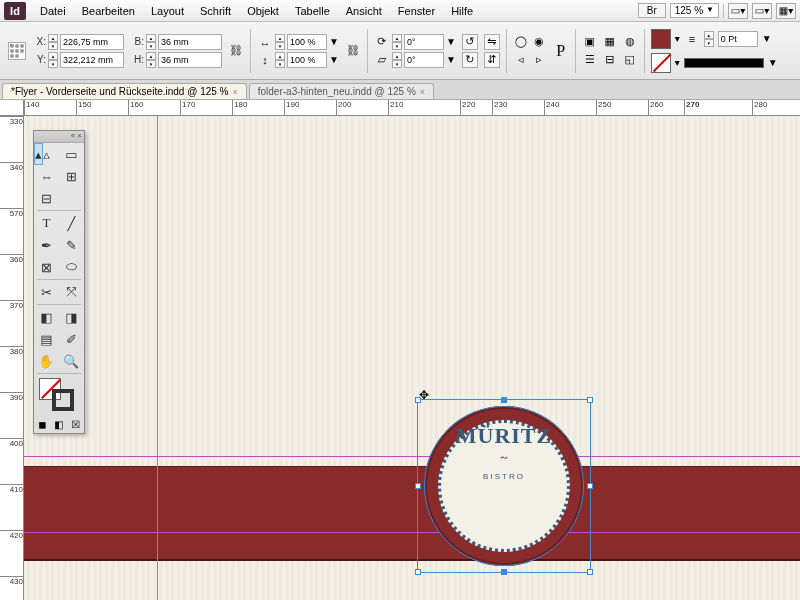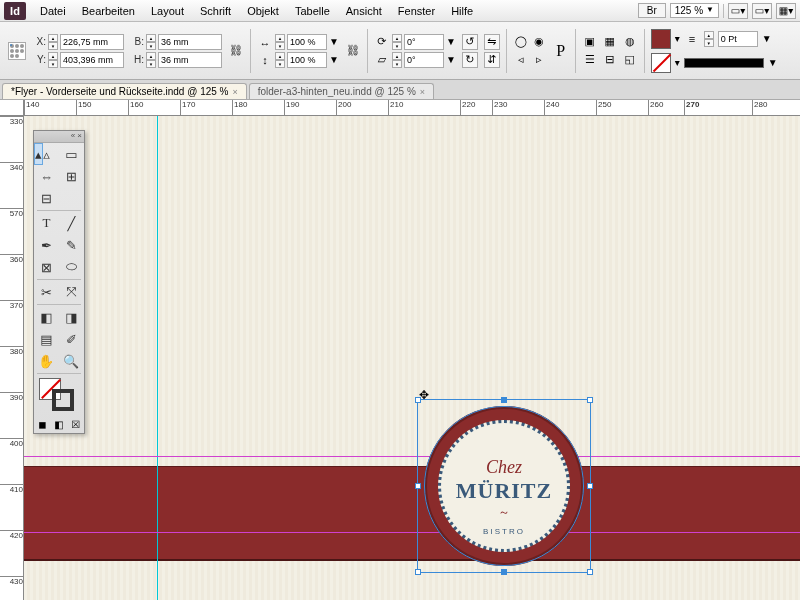--- a/index.html
+++ b/index.html
@@ -134,21 +134,21 @@
           <div>▾</div>
         </div>
         <div class="val">226,75 mm</div>
       </div>
     <div class="fld">
         <span class="lbl">Y:</span>
         <div class="spin">
           <div>▴</div>
           <div>▾</div>
         </div>
-        <div class="val">403,396 mm</div>
+        <div class="val">322,212 mm</div>
       </div>
   </div>
   <div class="fldset">
     <div class="fld">
         <span class="lbl">B:</span>
         <div class="spin">
           <div>▴</div>
           <div>▾</div>
         </div>
         <div class="val">36 mm</div>
@@ -307,21 +307,20 @@
 <div class="canvas">
   <div class="page">
     <div class="band"></div>
     <div class="guideV" style="left:133px"></div>
     <div class="guideH" style="top:340px"></div>
     <div class="guideH" style="top:416px"></div>
 
     <div class="logoobj">
       <div class="outer"></div>
       <div class="inner">
-        <div class="chez">Chez</div>
         <div class="muritz">MÜRITZ</div>
         <div class="squig">～</div>
         <div class="bistro">BISTRO</div>
       </div>
     </div>
 
     <div class="selcirc" style="left:400px;top:290px;width:160px;height:160px"></div>
     <div class="sel" style="left:393px;top:283px;width:174px;height:174px">
       <div class="h tl"></div>
         <div class="h tm"></div>

